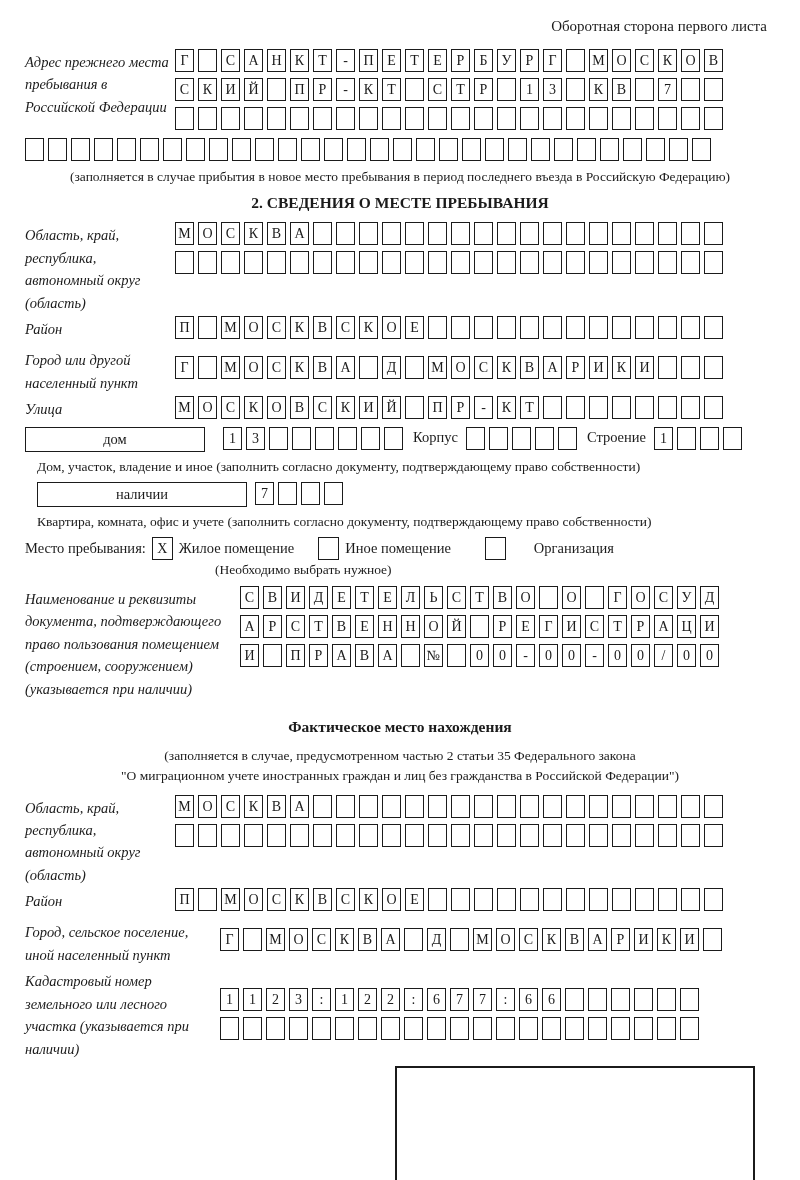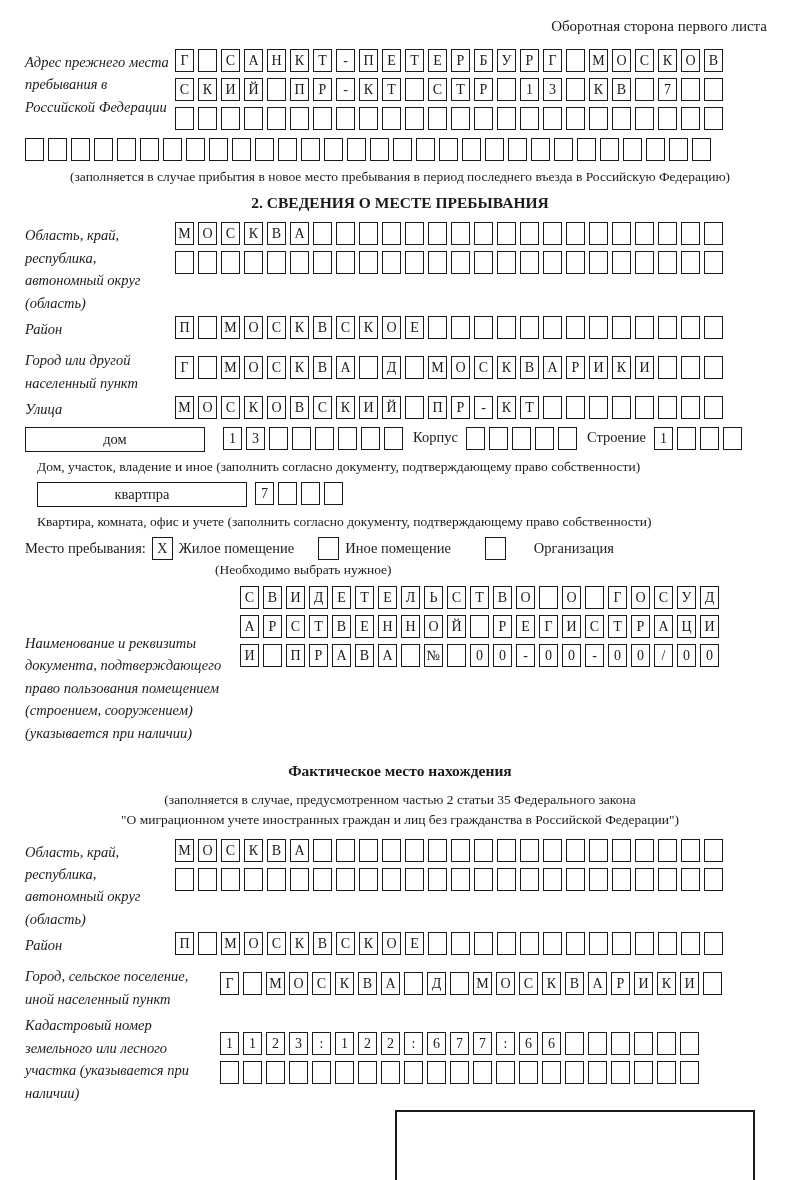--- a/index.html
+++ b/index.html
@@ -6,21 +6,21 @@
   body{
     width:800px;height:1180px;overflow:hidden;
     font-family:"Liberation Serif","DejaVu Serif",serif;
     color:#1b1b1b;font-size:15px;
   }
   .page{padding:10px 25px 0 25px;position:relative;}
   .header-note{text-align:right;font-size:15px;margin:8px 8px 14px 0;}
   .field{display:flex;align-items:flex-start;margin-bottom:2px;}
   .flabel{flex:0 0 150px;line-height:1.55;font-size:14.5px;padding-top:2px;font-style:italic;}
   .flabel.wide{flex:0 0 195px;}
-  .flabel.xwide{flex:0 0 215px;margin-top:44px;}
+  .flabel.xwide{flex:0 0 215px;}
   .rows{flex:1;}
   .cellrow{white-space:nowrap;height:29px;}
   .cell{
     display:inline-block;width:17px;height:21px;border:1.6px solid #1b1b1b;
     margin-right:4px;text-align:center;font-size:14px;line-height:21px;
     vertical-align:top;
   }
   .caption{font-size:13.5px;text-align:center;margin:1px 0 6px 0;line-height:1.35;}
   .caption.left{text-align:left;margin-left:12px;}
   .sec-title{text-align:center;font-weight:bold;font-size:15.5px;margin:8px 0 10px 0;}
@@ -96,21 +96,21 @@
     <span class="widebox" style="width:178px;">дом</span>
     <span class="cellrow" style="margin-left:8px;padding-left:10px;"><span class="cell">1</span><span class="cell">3</span><span class="cell"></span><span class="cell"></span><span class="cell"></span><span class="cell"></span><span class="cell"></span><span class="cell"></span></span>
     <span class="lbl-mid">Корпус</span>
     <span class="cellrow"><span class="cell"></span><span class="cell"></span><span class="cell"></span><span class="cell"></span><span class="cell"></span></span>
     <span class="lbl-mid">Строение</span>
     <span class="cellrow"><span class="cell">1</span><span class="cell"></span><span class="cell"></span><span class="cell"></span></span>
   </div>
   <div class="caption left">Дом, участок, владение и иное (заполнить согласно документу, подтверждающему право собственности)</div>
 
   <div class="inline-row">
-    <span class="widebox" style="width:208px;margin-left:12px;">квартпра</span>
+    <span class="widebox" style="width:208px;margin-left:12px;">наличии</span>
     <span class="cellrow" style="margin-left:8px;"><span class="cell">7</span><span class="cell"></span><span class="cell"></span><span class="cell"></span></span>
   </div>
   <div class="caption left">Квартира, комната, офис и учете (заполнить согласно документу, подтверждающему право собственности)</div>
 
   <div class="stay-row">
     <span>Место пребывания:</span>
     <span class="cb">X</span>
     <span>Жилое помещение</span>
     <span class="cb" style="margin-left:24px;"></span>
     <span>Иное помещение</span>

